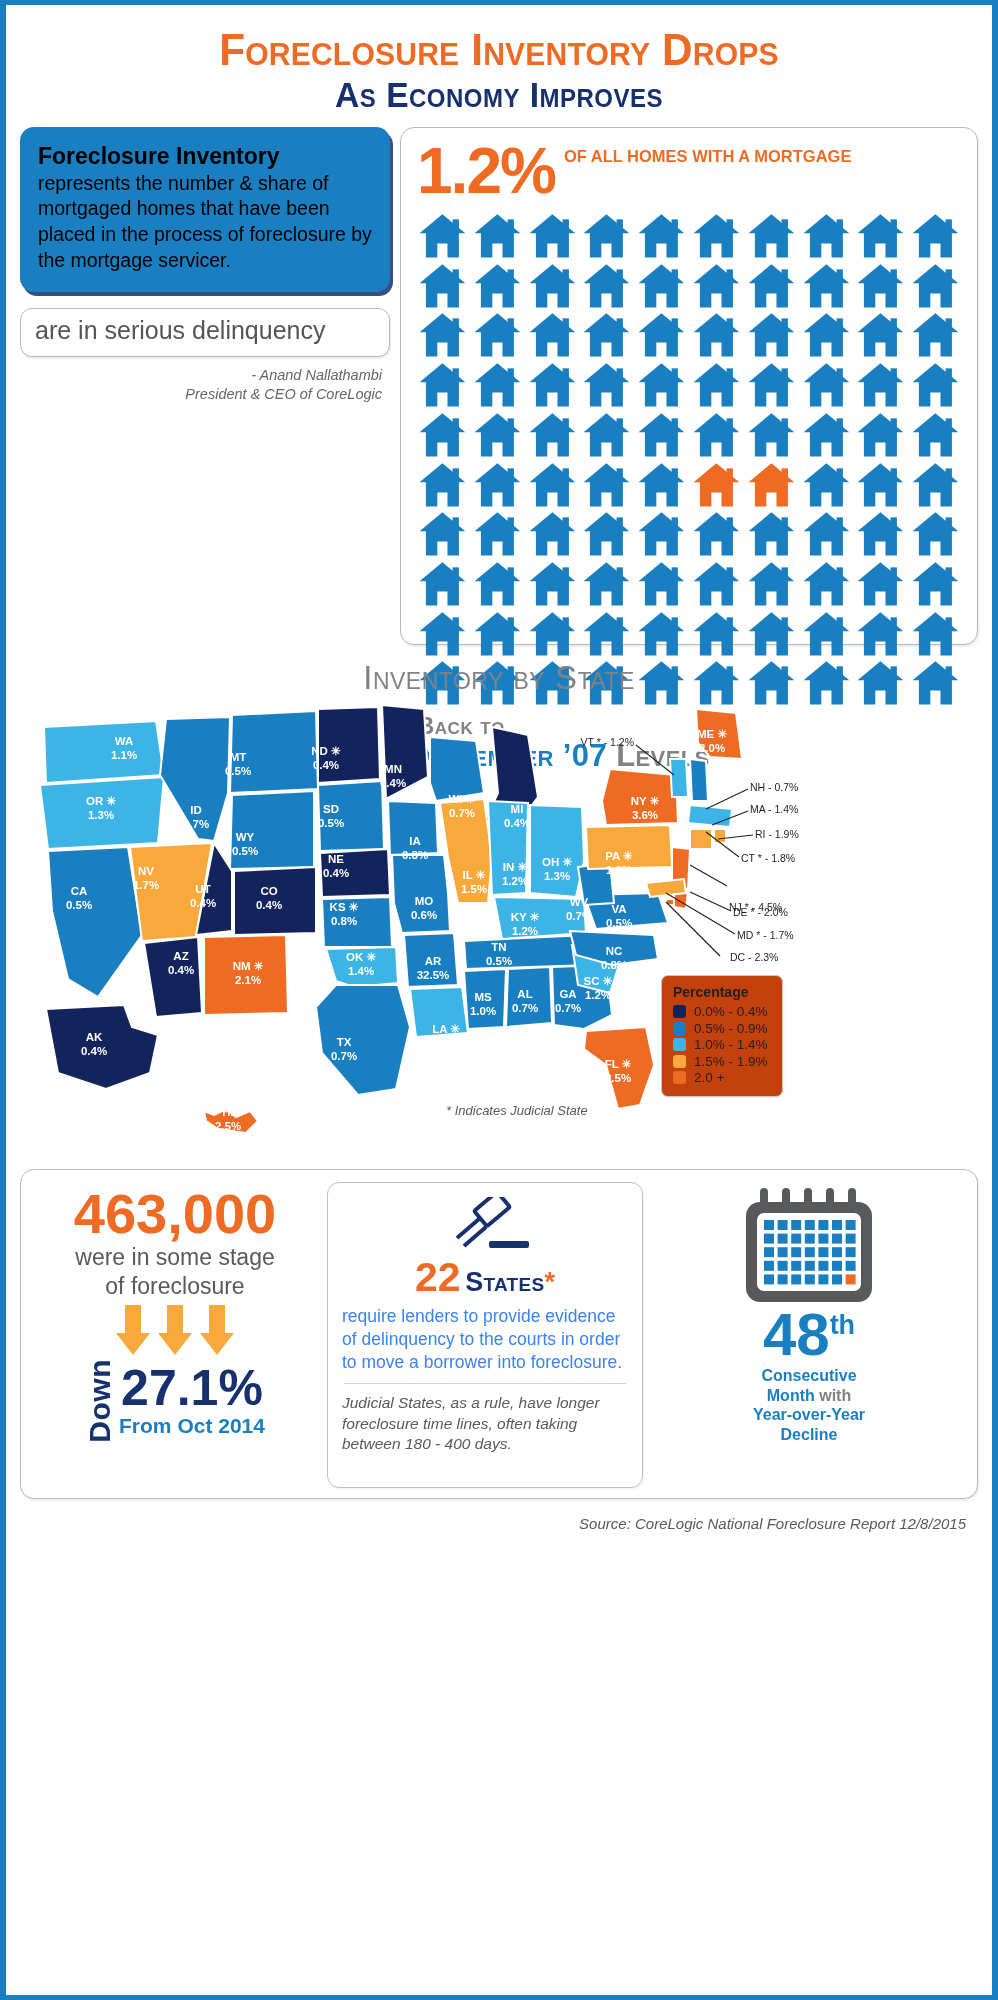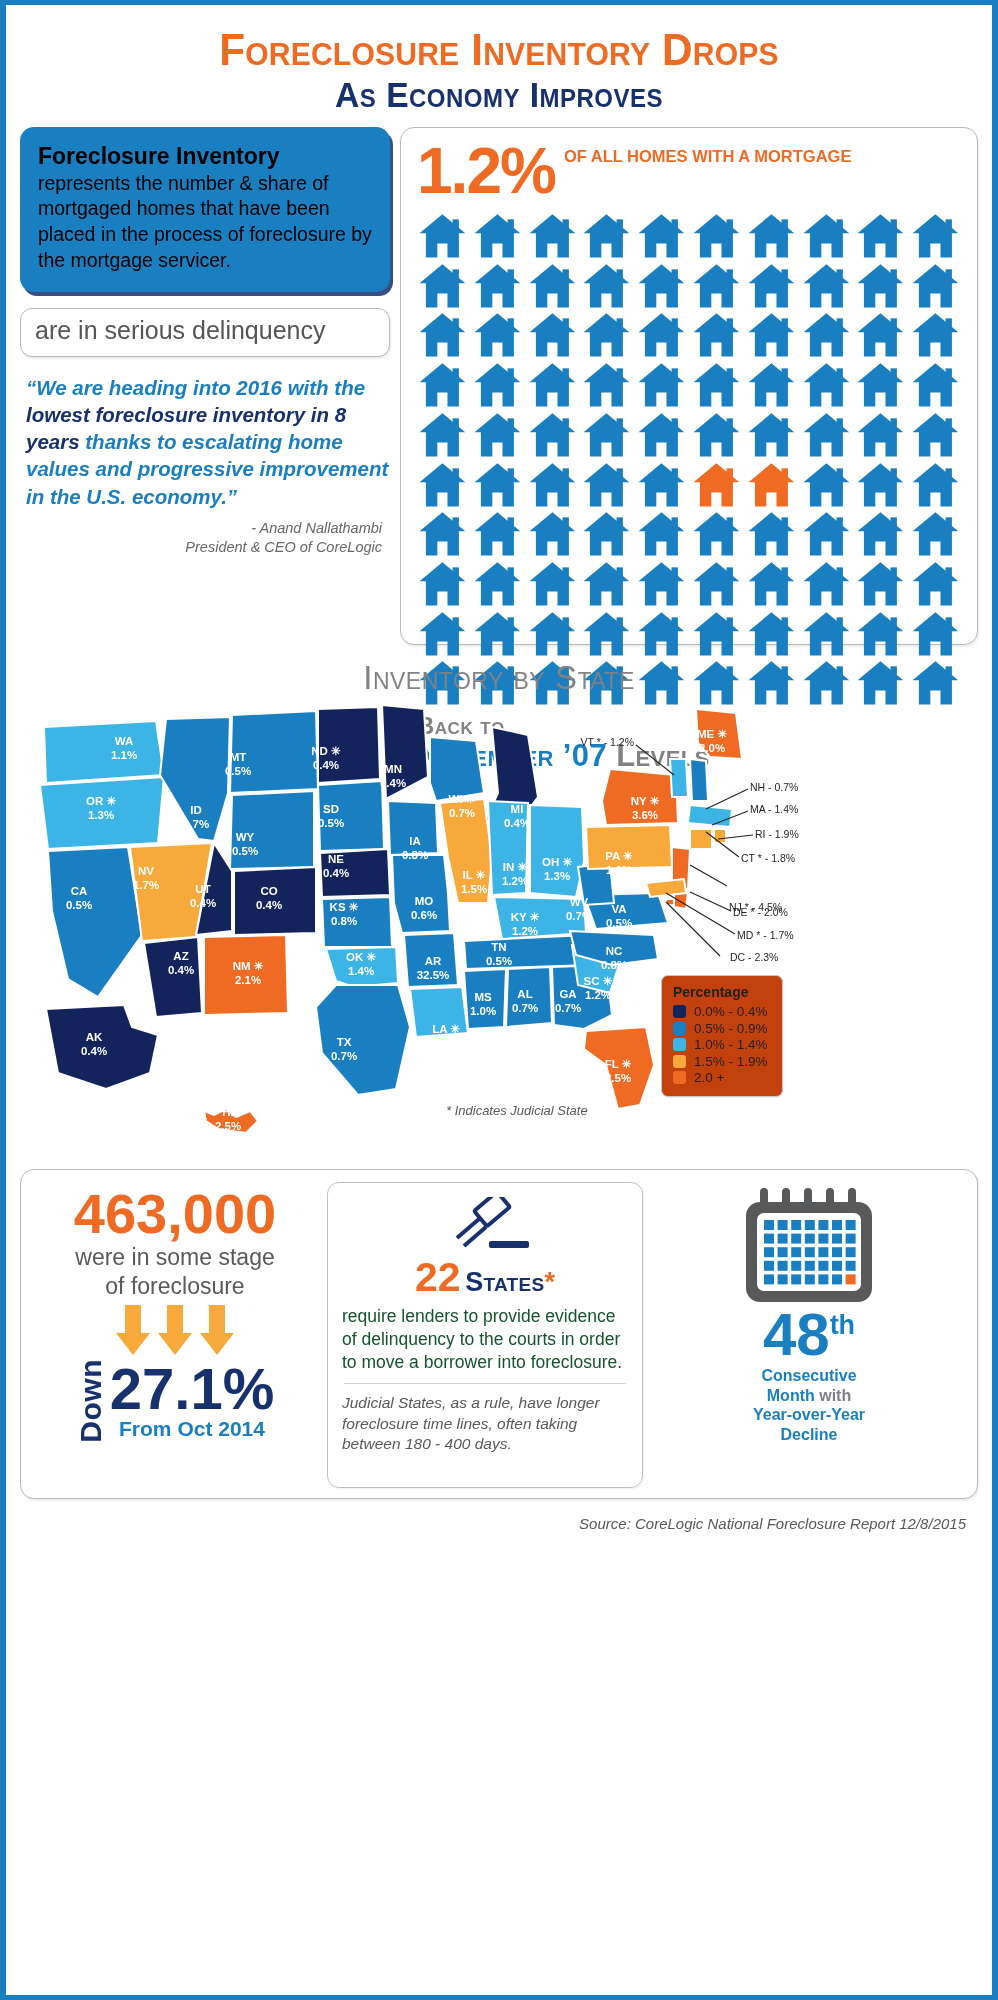--- a/index.html
+++ b/index.html
@@ -131,33 +131,33 @@
   .approx { font-style: italic; font-weight: bold; font-size: 24px; color: #58595b; letter-spacing: 0.4px; }
   .bignum { font-size: 56px; font-weight: bold; color: #ef6b23; line-height: 1.0; margin-top: -2px; }
   .sub1 { font-size: 23px; color: #58595b; line-height: 1.16; margin-top: 2px; }
   .arrows { display: flex; justify-content: center; gap: 8px; margin-top: 6px; }
   .down-block { display: flex; align-items: center; justify-content: center; margin-top: 2px; }
   .down-word {
     writing-mode: vertical-rl; transform: rotate(180deg);
     font-size: 30px; font-weight: bold; color: #17306e; letter-spacing: 0.5px;
     line-height: 1; margin-right: 4px;
   }
-  .pct271 { font-size: 58px; font-weight: bold; color: #17306e; line-height: 0.95; }
+  .pct271 { font-size: 50px; font-weight: bold; color: #17306e; line-height: 0.95; }
   .fromoct { font-size: 21px; font-weight: bold; color: #1a7fc1; margin-top: 1px; }
 
   .bc-mid {
     width: 316px; border: 1.3px solid #c0c0c0; border-radius: 12px;
     padding: 12px 14px; margin: 0 8px; text-align: center;
     box-shadow: 1px 1px 2px rgba(0,0,0,0.06);
   }
   .states-line { margin-top: 2px; }
   .states-num { font-size: 41px; font-weight: bold; color: #ef6b23; line-height: 1; }
   .states-word { font-size: 27px; font-weight: bold; color: #17306e; font-variant: small-caps; letter-spacing: 0.3px; }
   .states-star { color: #ef6b23; font-size: 27px; font-weight: bold; }
-  .mid-body { font-size: 17.5px; color: #14532d; line-height: 1.3; text-align: left; margin-top: 7px; }
+  .mid-body { font-size: 17.5px; color: #3b82f6; line-height: 1.3; text-align: left; margin-top: 7px; }
   .mid-rule { border-top: 1px solid #d4d4d4; margin: 10px 2px 9px 2px; }
   .mid-ital { font-style: italic; font-size: 15.5px; color: #58595b; line-height: 1.32; text-align: left; }
 
   .bc-right { flex: 1; text-align: center; padding-top: 4px; }
   .cal-num { font-size: 60px; font-weight: bold; color: #1a7fc1; line-height: 0.95; }
   .cal-num sup { font-size: 27px; }
   .cal-caption { font-size: 16px; font-weight: bold; color: #1a7fc1; line-height: 1.22; margin-top: 3px; }
   .cal-caption .grey { color: #808285; }
 
   .source {
@@ -181,23 +181,20 @@
 
       <div class="def-card">
         <span class="def-lead">Foreclosure Inventory</span>
         <span>represents the number &amp; share of mortgaged homes that have been placed in the process of foreclosure by the mortgage servicer.</span>
       </div>
 
       <div class="only-card">
         <div class="only-line2">are in serious delinquency</div>
       </div>
 
-      <div class="quote">
-        <span>“We are heading into 2016 with the </span><span class="dark">lowest foreclosure inventory in 8 years</span><span> thanks to escalating home values and progressive improvement in the U.S. economy.”</span>
-      </div>
       <div class="attrib">
         <div>- Anand Nallathambi</div>
         <div>President &amp; CEO of CoreLogic</div>
       </div>
     </div>
 
     <div class="col-right">
       <div class="houses-card">
         <div class="pct-row">
           <div class="pct-big">1.2%</div>

